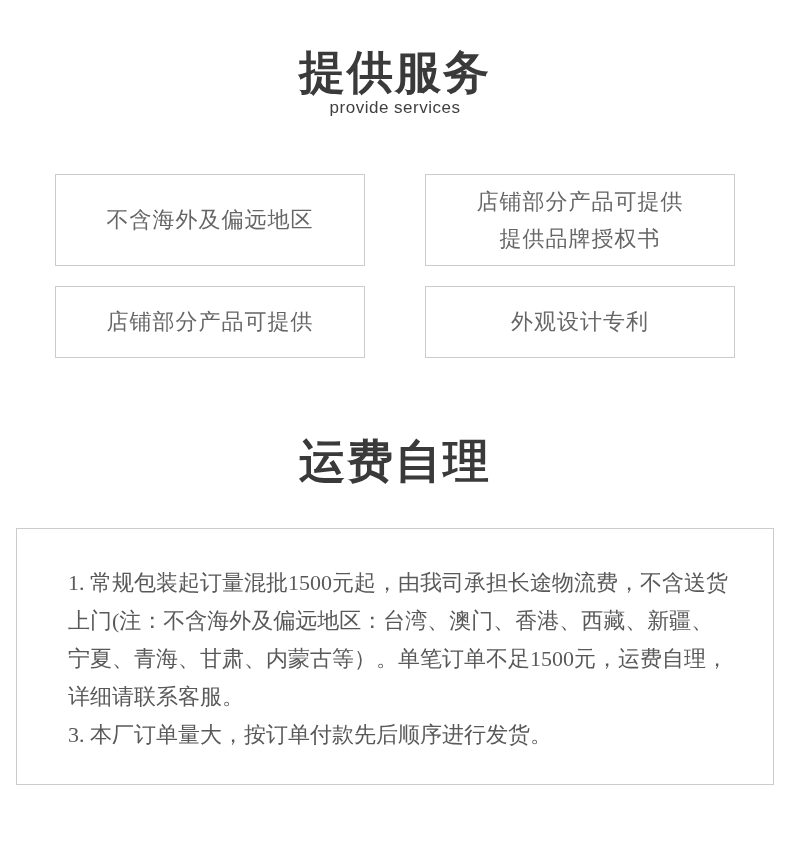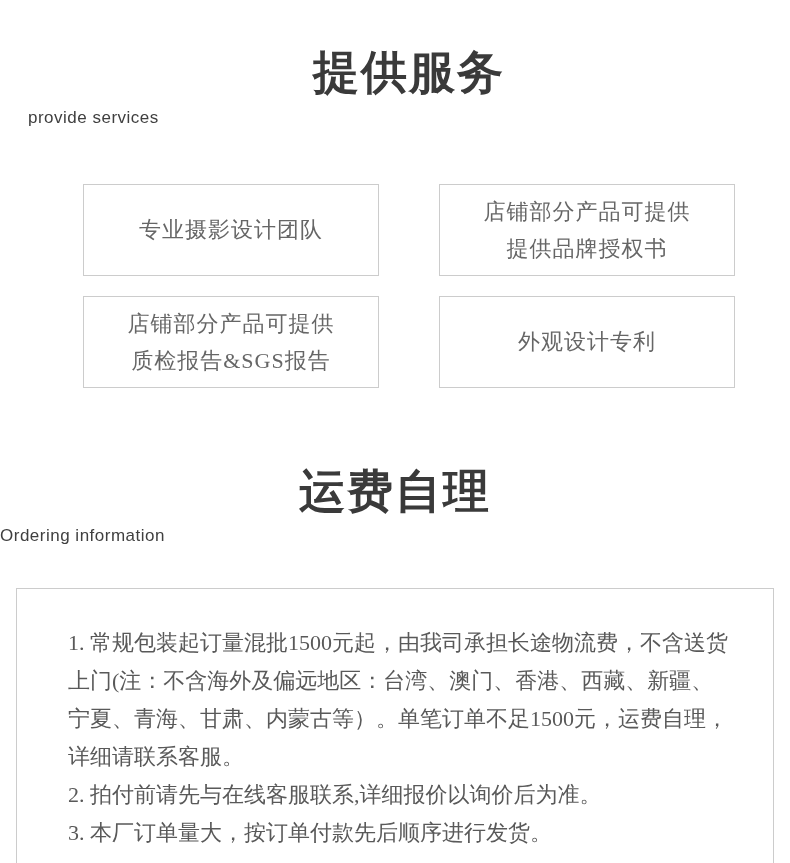--- a/index.html
+++ b/index.html
@@ -17,29 +17,29 @@
   .section-title {
     text-align: center;
     font-size: 46px;
     font-weight: 700;
     color: #3a3a3a;
     letter-spacing: 2px;
     line-height: 1.1;
     font-family: "Liberation Sans", sans-serif;
   }
   .section-subtitle {
+    text-align: center;
     font-size: 17px;
     font-weight: 400;
     color: #3f3f3f;
-    margin-top: 10px;
     letter-spacing: 0.5px;
     font-family: "Liberation Sans", sans-serif;
   }
 
-  .services-section { padding-top: 47px; padding-left: 28px; }
+  .services-section { padding-top: 47px; }
 
   
   .service-grid {
     margin: 56px 55px 0 55px;
     display: grid;
     grid-template-columns: 1fr 1fr;
     column-gap: 60px;
     row-gap: 20px;
   }
   .service-box {
@@ -83,41 +83,38 @@
 <body>
 
 <div class="page">
 
   <div class="services-section">
     <div class="section-title">提供服务</div>
     <div class="section-subtitle">provide services</div>
 
     <div class="service-grid">
       <div class="service-box">
-        <div class="box-line">专业摄影设计团队</div>
+        <div class="box-line">不含海外及偏远地区</div>
       </div>
       <div class="service-box">
         <div class="box-line">店铺部分产品可提供</div>
         <div class="box-line">提供品牌授权书</div>
       </div>
       <div class="service-box">
         <div class="box-line">店铺部分产品可提供</div>
-        <div class="box-line">质检报告&amp;SGS报告</div>
       </div>
       <div class="service-box">
         <div class="box-line">外观设计专利</div>
         <div class="box-line"></div>
       </div>
     </div>
   </div>
 
   <div class="ordering-section">
     <div class="section-title">运费自理</div>
-    <div class="section-subtitle">Ordering information</div>
 
     <div class="notes-box">
       <div class="note">1. 常规包装起订量混批1500元起，由我司承担长途物流费，不含送货上门(注：不含海外及偏远地区：台湾、澳门、香港、西藏、新疆、宁夏、青海、甘肃、内蒙古等）。单笔订单不足1500元，运费自理，详细请联系客服。</div>
-      <div class="note">2. 拍付前请先与在线客服联系,详细报价以询价后为准。</div>
       <div class="note">3. 本厂订单量大，按订单付款先后顺序进行发货。</div>
     </div>
   </div>
 
 </div>
 
 </body></html>

